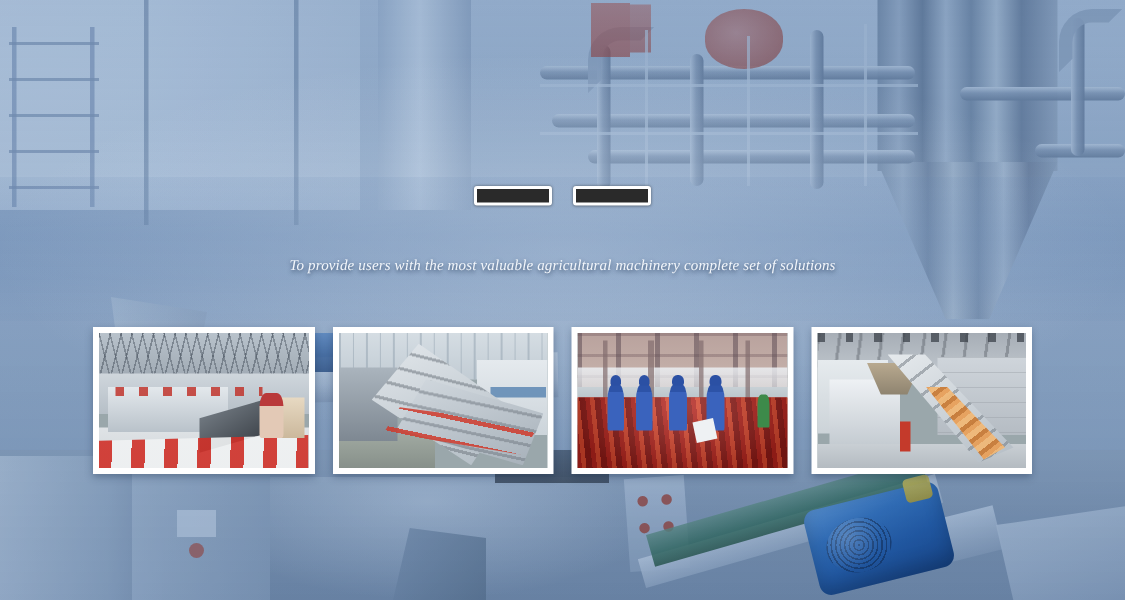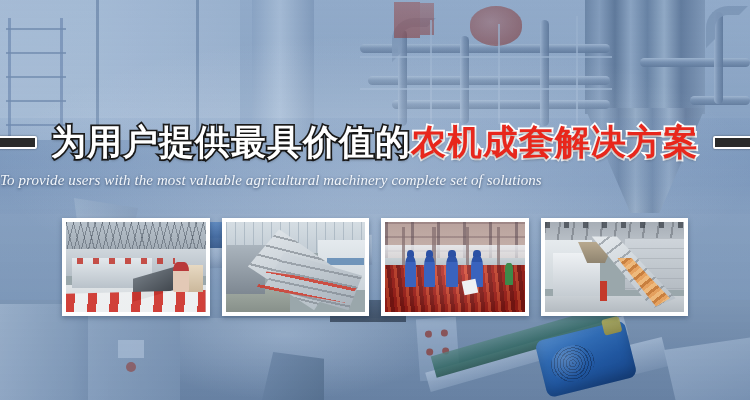--- a/index.html
+++ b/index.html
@@ -340,23 +340,24 @@
   }
   .headline .r {
     color: #e8271c;
     -webkit-text-stroke: 3.4px #ffffff;
     paint-order: stroke fill;
     text-shadow: 0 2px 3px rgba(0,0,0,.3);
   }
   .subhead {
     position: absolute;
     left: 0; top: 172px; width: 750px;
+    text-align: center;
     font-family: "Liberation Serif", "DejaVu Serif", serif;
     font-style: italic;
-    font-size: 15px;
+    font-size: 10px;
     letter-spacing: .1px;
     color: #f2f6fb;
     text-shadow: 0 1px 3px rgba(25,45,75,.75);
     white-space: nowrap;
   }
 
   
   .thumbs {
     position: absolute;
     left: 62px; top: 218px;
@@ -652,21 +653,20 @@
     <div class="motor-big"></div>
     <div class="chute-r"></div>
 
     <div class="bg-tint"></div>
     <div class="bg-haze"></div>
     <div class="bg-band"></div>
   </div>
 
   <div class="headline-row">
     <span class="dash"></span>
-    <span class="headline"><span class="w">为用户提供最具价值的</span><span class="r">农机成套解决方案</span></span>
     <span class="dash"></span>
   </div>
 
   <div class="subhead">To provide users with the most valuable agricultural machinery complete set of solutions</div>
 
   <div class="thumbs">
 
     <div class="thumb">
       <div class="shot">
         <div class="s1-roof"></div>

